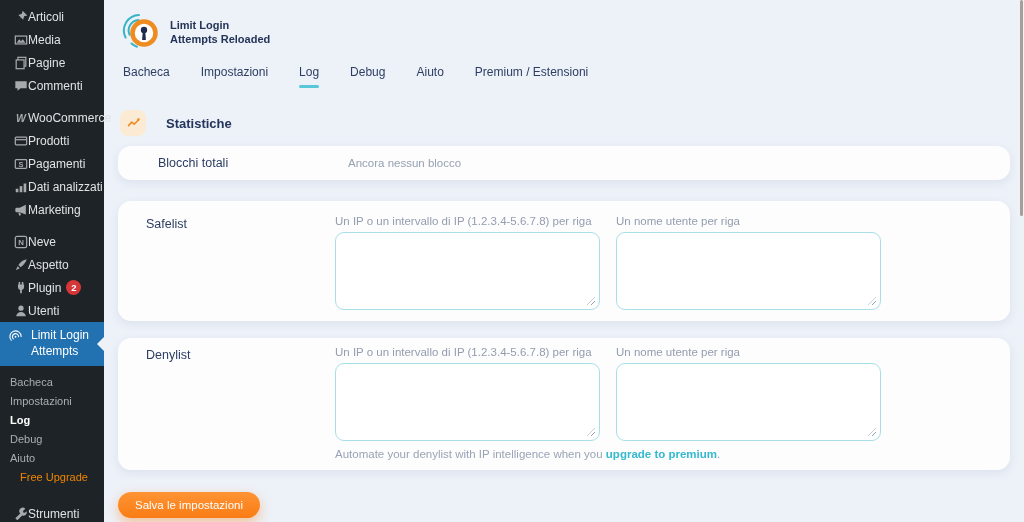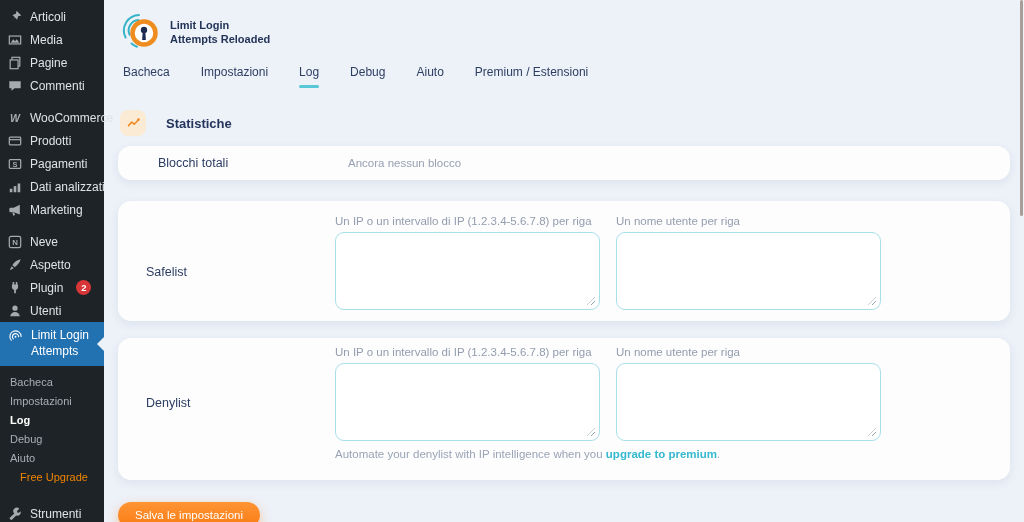--- a/index.html
+++ b/index.html
@@ -9,23 +9,23 @@
     background: #edf1f8;
     font-family: "Liberation Sans", sans-serif;
   }
 
   
   .sidebar {
     position: absolute; left:0; top:0; bottom:0; width:104px;
     background:#1d2327; padding-top:5px; z-index:2;
   }
   .side-item {
-    display:flex; align-items:center; gap:8px;
+    display:flex; align-items:center; gap:0;
     height:23px; padding:0 8px;
-    font-size:12px; color:#e0e2e4; cursor:pointer; white-space:nowrap;
+    font-size:12px; color:#e0e2e4; cursor:pointer; white-space:nowrap;margin-left:6px;
   }
   .side-item svg { width:14px; height:14px; flex:none; }
   .icon-fill { fill:#a7aaad; }
   .icon-stroke { fill:none; stroke:#a7aaad; stroke-width:1.4; }
   .spacer { height:9px; }
   .badge {
     display:inline-flex; align-items:center; justify-content:center;
     min-width:15px; height:15px; margin-left:5px; padding:0 3px;
     background:#d63638; color:#fff; border-radius:50%;
     font-size:9.5px; font-weight:bold;
@@ -75,22 +75,22 @@
   .card {
     background:#fdfdfe; border-radius:13px;
     box-shadow:0 3px 8px rgba(150,170,200,0.20);
   }
   .stats-card { margin-top:10px; height:34px; display:flex; align-items:center; }
   .stats-label { margin-left:40px; width:190px; font-size:12.5px; color:#2c3d62; font-weight:500; }
   .stats-value { font-size:11.5px; color:#97a1b2; }
 
   .list-card { display:flex; }
   .safelist-card { margin-top:21px; padding:14px 0 11px 0; }
-  .denylist-card { margin-top:17px; padding:8px 0 20px 0; }
-  .list-title { width:217px; padding-left:28px; padding-top:2px; font-size:12.5px; color:#2c3d62; font-weight:500;margin-top:48px; }
+  .denylist-card { margin-top:17px; padding:8px 0 10px 0; }
+  .list-title { width:217px; padding-left:28px; padding-top:2px; font-size:12.5px; color:#2c3d62; font-weight:500; }
   .fields { display:flex; gap:16px; }
   .field-label { font-size:11.5px; color:#939dae; margin-bottom:5px; }
   .ta-wrap { position:relative; width:265px; height:78px; }
   textarea {
     width:265px; height:78px; resize:none; outline:none;
     border:1.5px solid #a8dfe9; border-radius:9px; background:#fff;
     font-family:"Liberation Sans", sans-serif; font-size:12px; padding:6px 8px; color:#2c3d62;
   }
   .grip {
     position:absolute; right:5px; bottom:5px; width:8px; height:8px; pointer-events:none;

